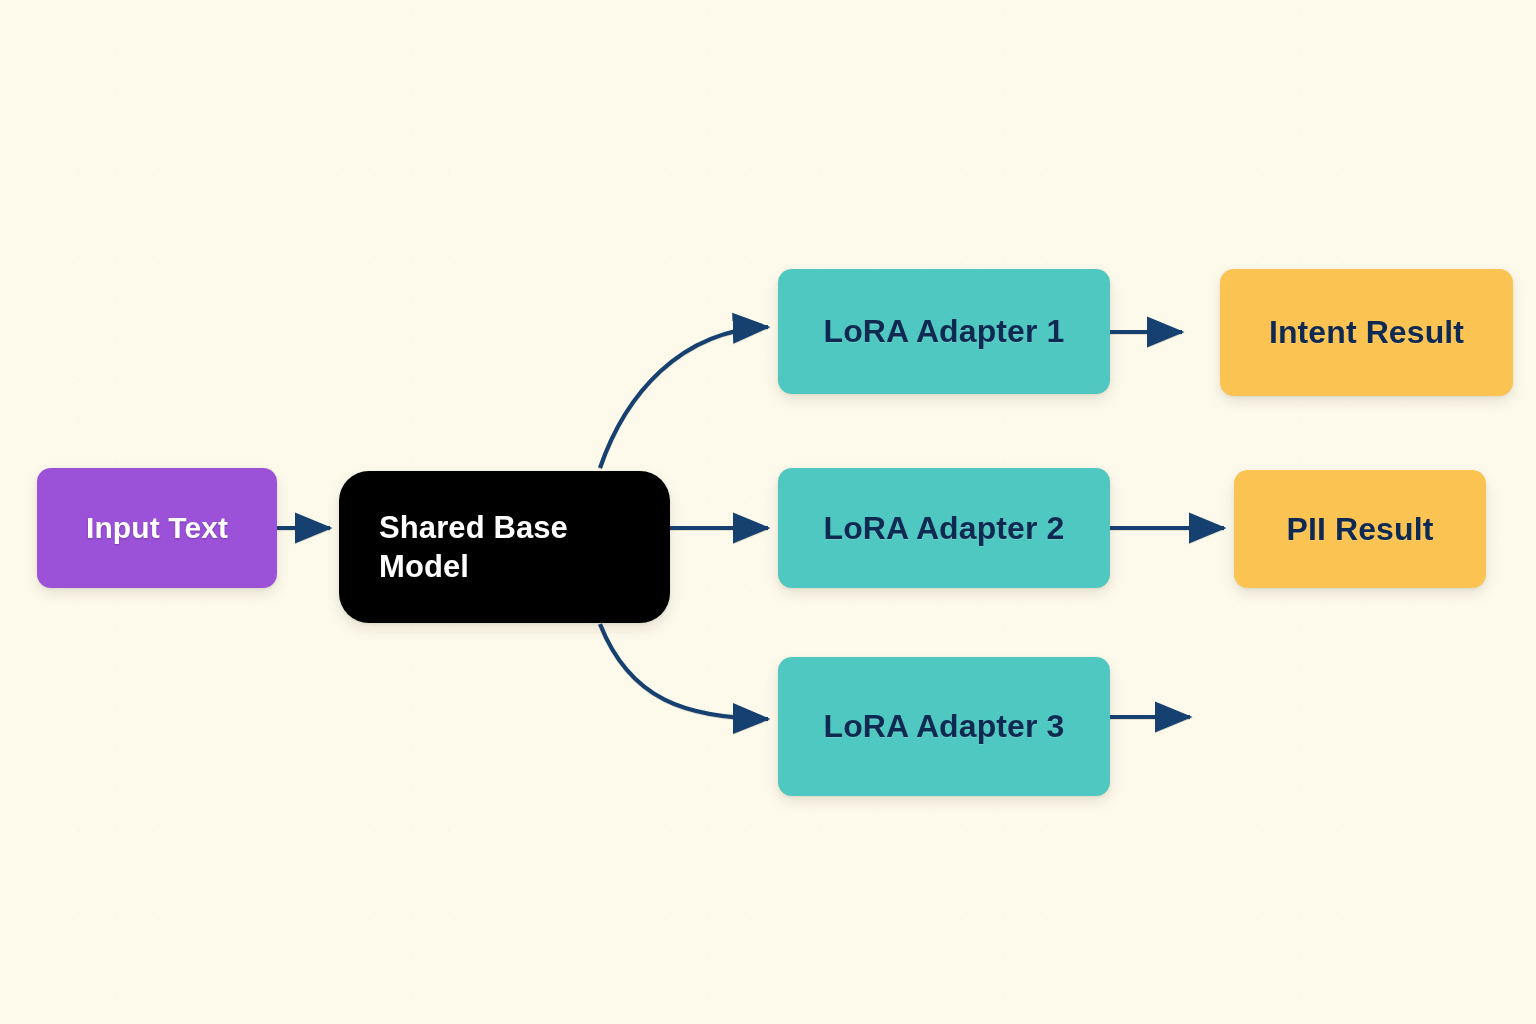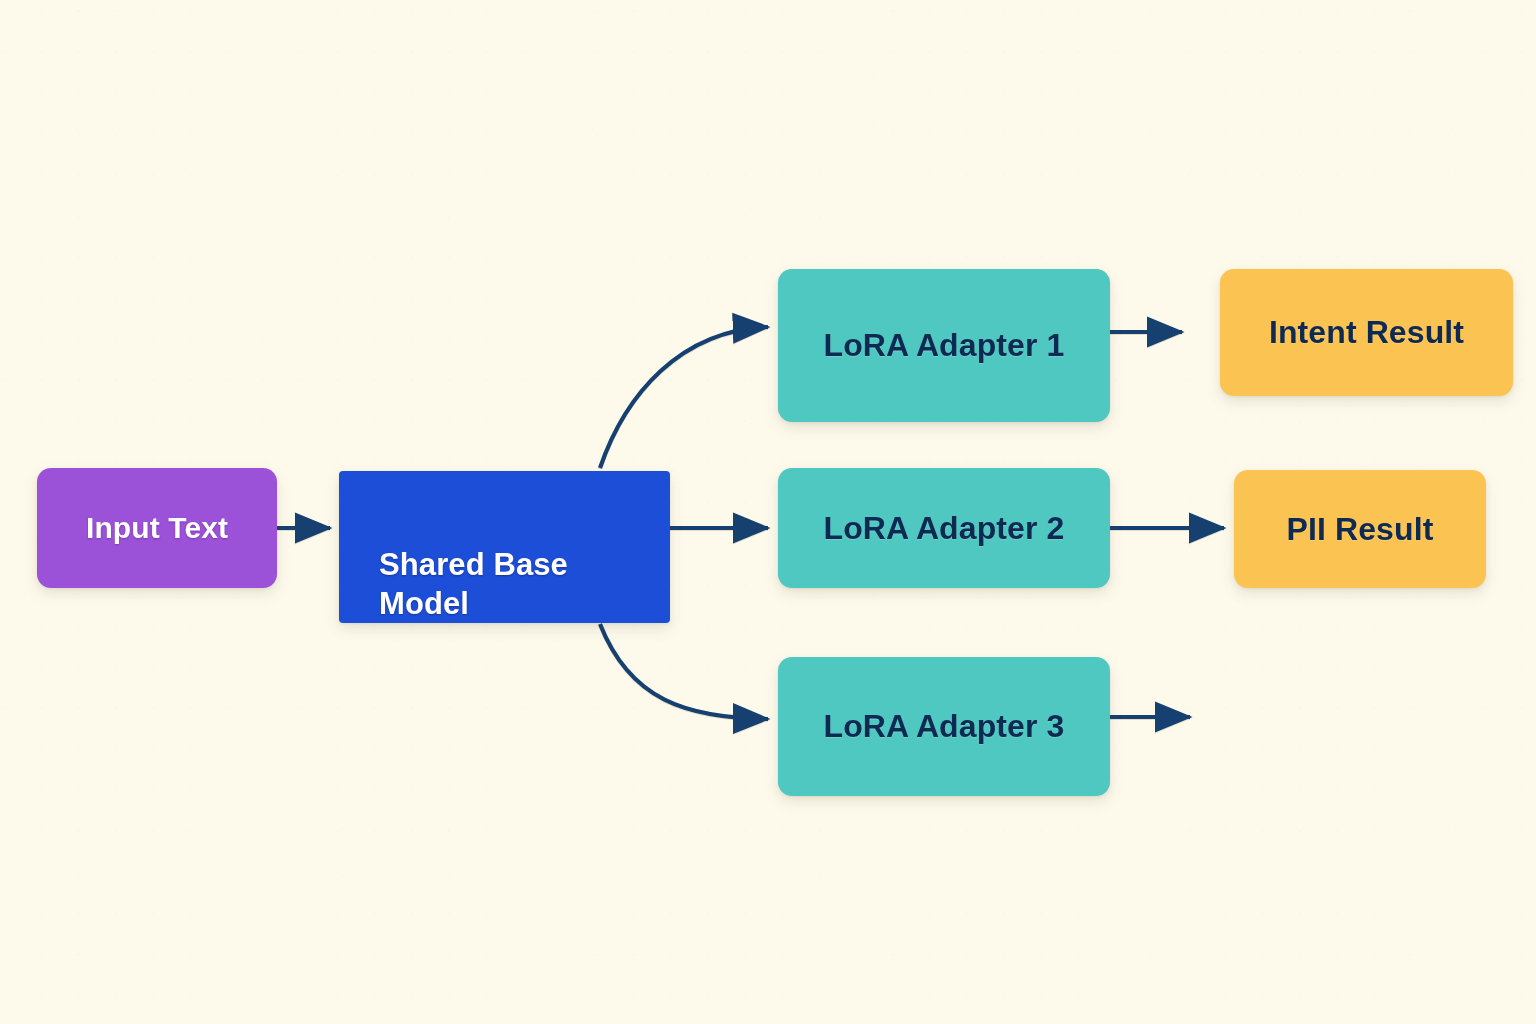--- a/index.html
+++ b/index.html
@@ -61,23 +61,22 @@
   .node-input {
     background: #9b51d8;
   }
   .node-input .label {
     color: #ffffff;
     font-size: 30px;
     font-weight: 600;
     text-shadow: 0 1px 2px rgba(40,10,70,0.28);
   }
   .node-base {
-    background: #1d4ed8;
-    border-radius: 4px;
-    align-items: flex-end;
+    background: #000000;
+    border-radius: 30px;
   }
   .node-base .label {
     color: #ffffff;
     font-size: 31px;
     font-weight: 700;
     text-shadow: 0 1px 2px rgba(0,0,0,0.30);
   }
   .node-adapter {
     background: #4ec8c0;
   }
@@ -133,21 +132,21 @@
 
   <div class="node node-input center" style="left:37px; top:468px; width:240px; height:120px; padding:0 18px;align-items:center;">
     <span class="label">Input Text</span>
   </div>
 
   <div class="node node-base left" style="left:339px; top:471px; width:331px; height:152px; padding:0 40px;">
     <span class="label">Shared Base
 Model</span>
   </div>
 
-  <div class="node node-adapter center" style="left:778px; top:269px; width:332px; height:153px; padding:0 16px;">
+  <div class="node node-adapter center" style="left:778px; top:269px; width:332px; height:125px; padding:0 16px;">
     <span class="label">LoRA Adapter 1</span>
   </div>
 
   <div class="node node-adapter center" style="left:778px; top:468px; width:332px; height:120px; padding:4px 16px;">
     <span class="label">LoRA Adapter 2</span>
   </div>
 
   <div class="node node-adapter center" style="left:778px; top:657px; width:332px; height:139px; padding:0 32px;">
     <span class="label">LoRA Adapter 3</span>
   </div>

